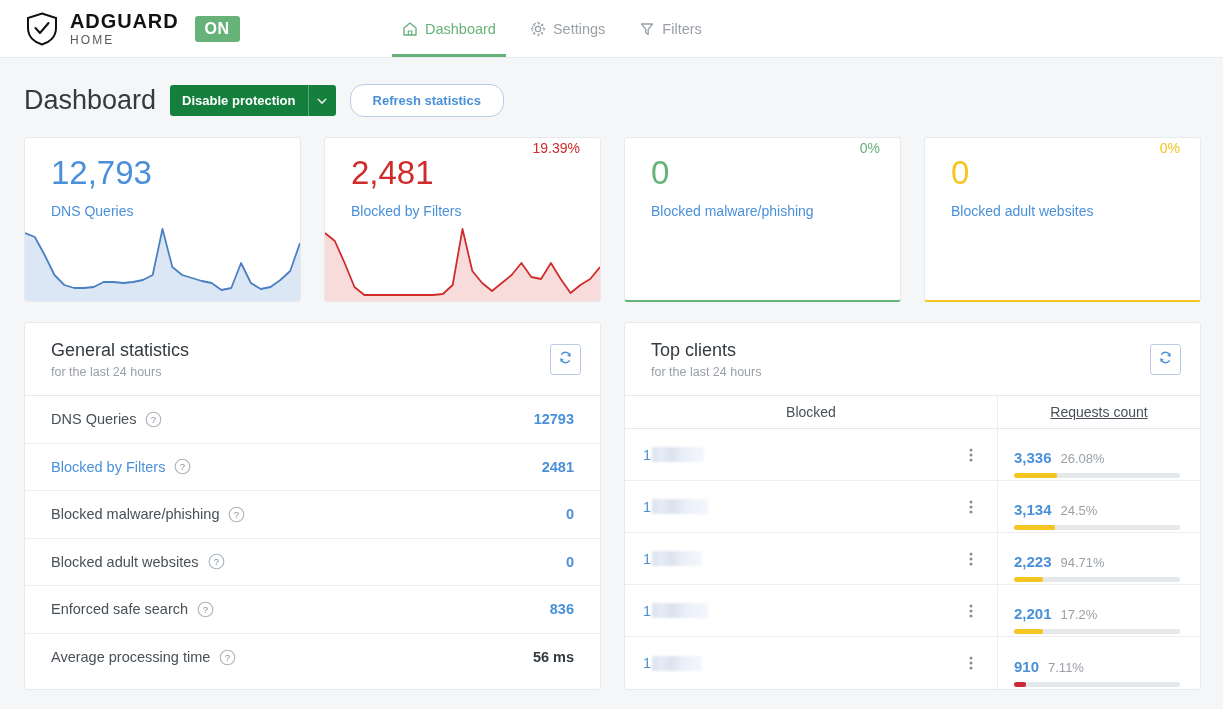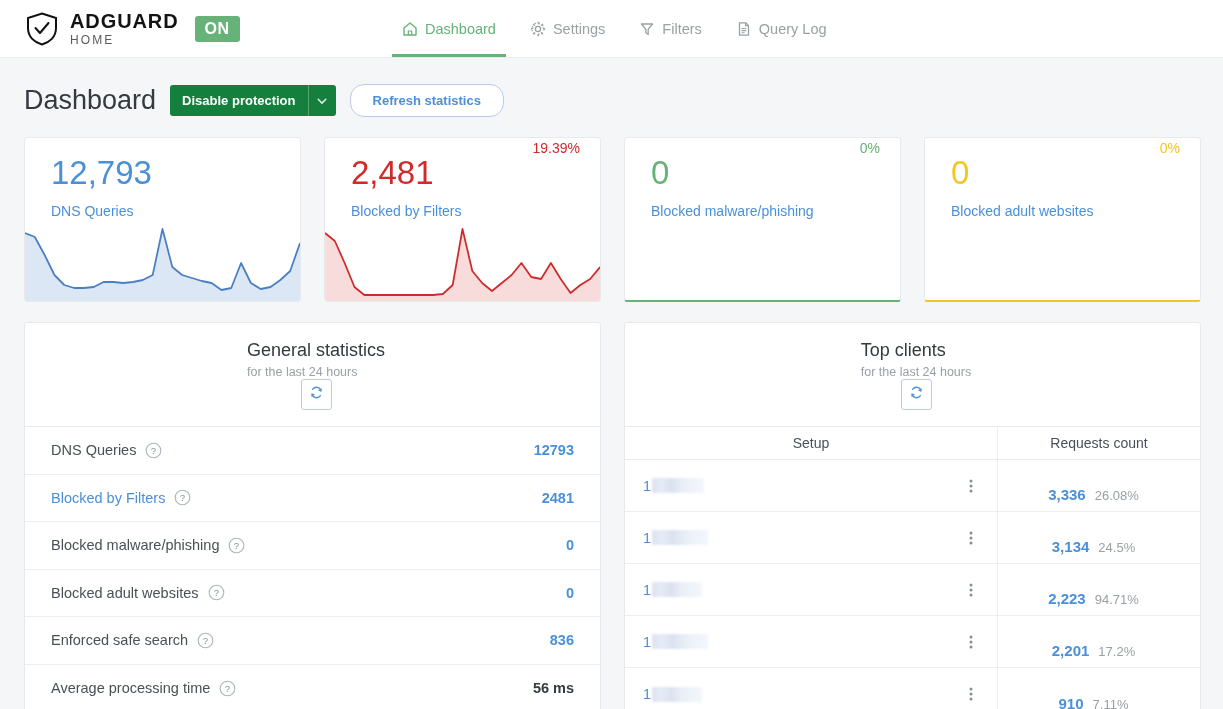--- a/index.html
+++ b/index.html
@@ -153,21 +153,20 @@
     border: 1px solid #e8e9ec;
     border-radius: 3px;
     overflow: hidden;
   }
   .panel-head {
     display: flex;
     align-items: center;
     justify-content: space-between;
     padding: 17px 19px 16px 26px;
     border-bottom: 1px solid #e8e9ec;
-    flex-direction: column;
   }
   .panel-title { font-size: 18px; color: #343a40; }
   .panel-sub { font-size: 12.5px; color: #9aa0a6; margin-top: 4px; }
   .icon-btn {
     width: 31px; height: 31px;
     border: 1px solid #b9cbe6;
     border-radius: 3px;
     background: #fff;
     display: flex; align-items: center; justify-content: center;
     cursor: pointer;
@@ -196,21 +195,21 @@
     border-bottom: 1px solid #e8e9ec;
     height: 33px;
     align-items: center;
   }
   .th {
     font-size: 14px;
     color: #495057;
     text-align: center;
   }
   .th.client { flex: 0 0 373px; border-right: 1px solid #eceef0; height: 100%; display:flex; align-items:center; justify-content:center;}
-  .th.count { flex: 1; height: 100%; display:flex; align-items:center; justify-content:center;}
+  .th.count { flex: 1; height: 100%; display:flex; align-items:center; justify-content:center;text-decoration:underline;}
   .client-row {
     display: flex;
     border-bottom: 1px solid #eceef0;
     height: 52px;
     align-items: center;
   }
   .client-row:last-child { border-bottom: none; }
   .cell-client {
     flex: 0 0 373px;
     display: flex;
@@ -233,24 +232,23 @@
       #dde4f0 0%, #e6ebf5 18%, #dbe2ef 38%, #e9eef7 58%, #eff3fa 78%, #f3f6fb 100%);
     filter: blur(1.3px);
     border-radius: 1px;
   }
   .kebab { width: 16px; height: 20px; cursor: pointer; display:block; }
   .cell-count {
     flex: 1;
     padding: 0 20px 0 16px;
     height: 100%;
     display: flex;
-    flex-direction: row;
+    flex-direction: column;
     justify-content: center;
     gap: 7px;
-    align-items: center;
   }
   .count-line { display: flex; align-items: baseline; gap: 9px; }
   .count-num { font-size: 15px; font-weight: bold; color: #4a90d9; }
   .count-pct { font-size: 13px; color: #9aa0a6; margin-top: 20px; }
   .bar-track {
     height: 5px;
     background: #e6e9ec;
     border-radius: 2px;
     overflow: hidden;
   }
@@ -295,30 +293,20 @@
       </span>
       <span>Settings</span>
     </div>
     <div class="nav-item">
       <span class="nav-icon">
         <svg viewBox="0 0 16 16" width="16" height="16">
           <path d="M2.5 3 H13.5 L9.2 8.3 V13.4 L6.8 11.8 V8.3 Z" fill="none" stroke="#9aa0a6" stroke-width="1.3" stroke-linejoin="round"></path>
         </svg>
       </span>
       <span>Filters</span>
-    </div>
-    <div class="nav-item">
-      <span class="nav-icon">
-        <svg viewBox="0 0 16 16" width="16" height="16">
-          <path d="M3.5 1.8 H9.8 L12.5 4.6 V14.2 H3.5 Z" fill="none" stroke="#9aa0a6" stroke-width="1.3" stroke-linejoin="round"></path>
-          <path d="M9.6 1.9 V4.7 H12.4" fill="none" stroke="#9aa0a6" stroke-width="1.2"></path>
-          <path d="M5.5 7.5 H10.3 M5.5 9.6 H10.3 M5.5 11.7 H8.6" stroke="#9aa0a6" stroke-width="1.1"></path>
-        </svg>
-      </span>
-      <span>Query Log</span>
     </div>
   </nav>
 </div>
 
 <div class="page-head">
   <h1 class="page-title">Dashboard</h1>
   <div class="btn-disable">
     <span class="lbl">Disable protection</span>
     <span class="caret">
       <svg viewBox="0 0 14 14" width="14" height="14">
@@ -489,21 +477,21 @@
             <path d="M12.8 6.4 A5 5 0 0 0 3.8 4.6" fill="none" stroke="#4a90d9" stroke-width="1.4" stroke-linecap="round"></path>
             <path d="M3.2 9.6 A5 5 0 0 0 12.2 11.4" fill="none" stroke="#4a90d9" stroke-width="1.4" stroke-linecap="round"></path>
             <path d="M13.6 3.2 L13.0 6.7 L9.6 6.0 Z" fill="#4a90d9"></path>
             <path d="M2.4 12.8 L3.0 9.3 L6.4 10.0 Z" fill="#4a90d9"></path>
           </svg>
         </span>
       </div>
     </div>
 
     <div class="tbl-head">
-      <div class="th client">Setup</div>
+      <div class="th client">Blocked</div>
       <div class="th count">Requests count</div>
     </div>
 
     <div class="client-row">
       <div class="cell-client">
         <span class="client-name">
             <span>1</span>
             <span class="redact" style="width:52px"></span>
           </span>
         <span class="kebab">

